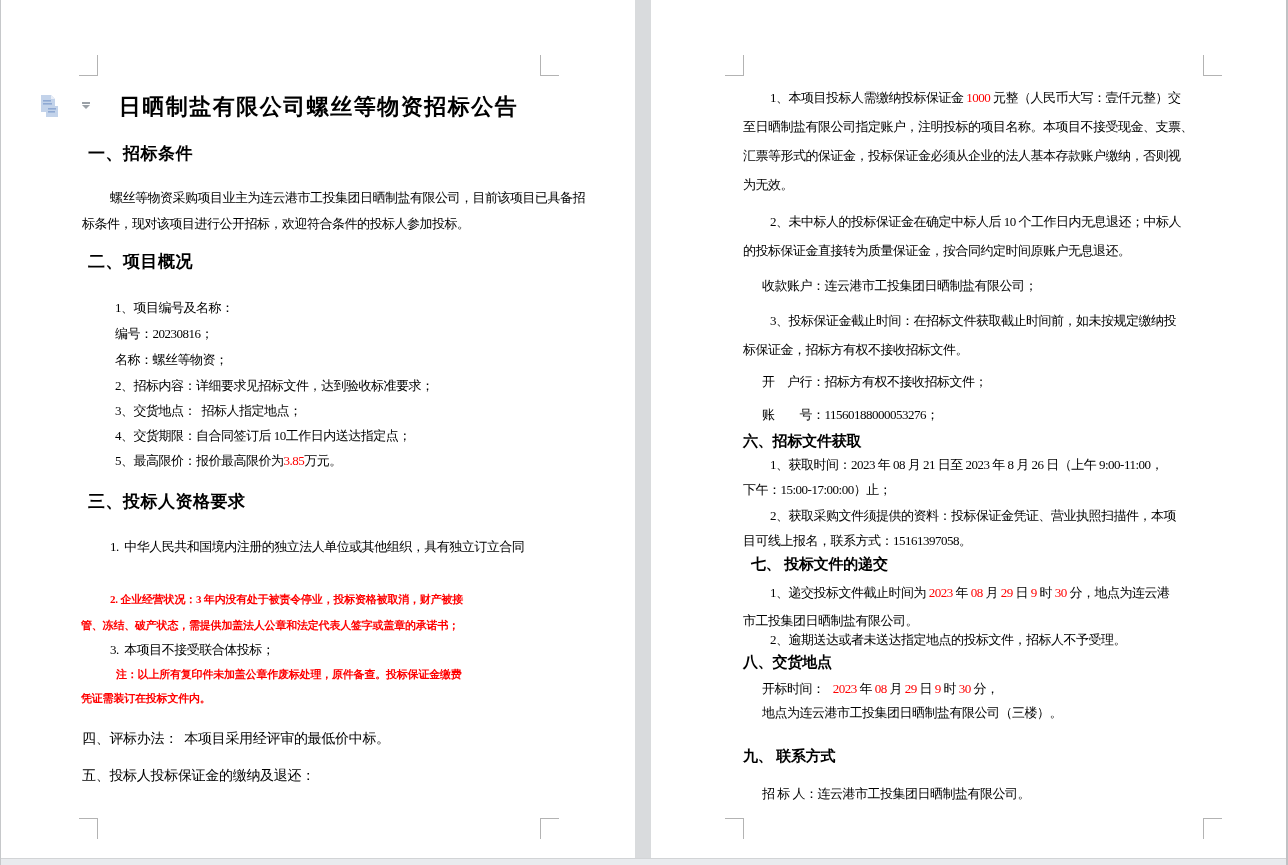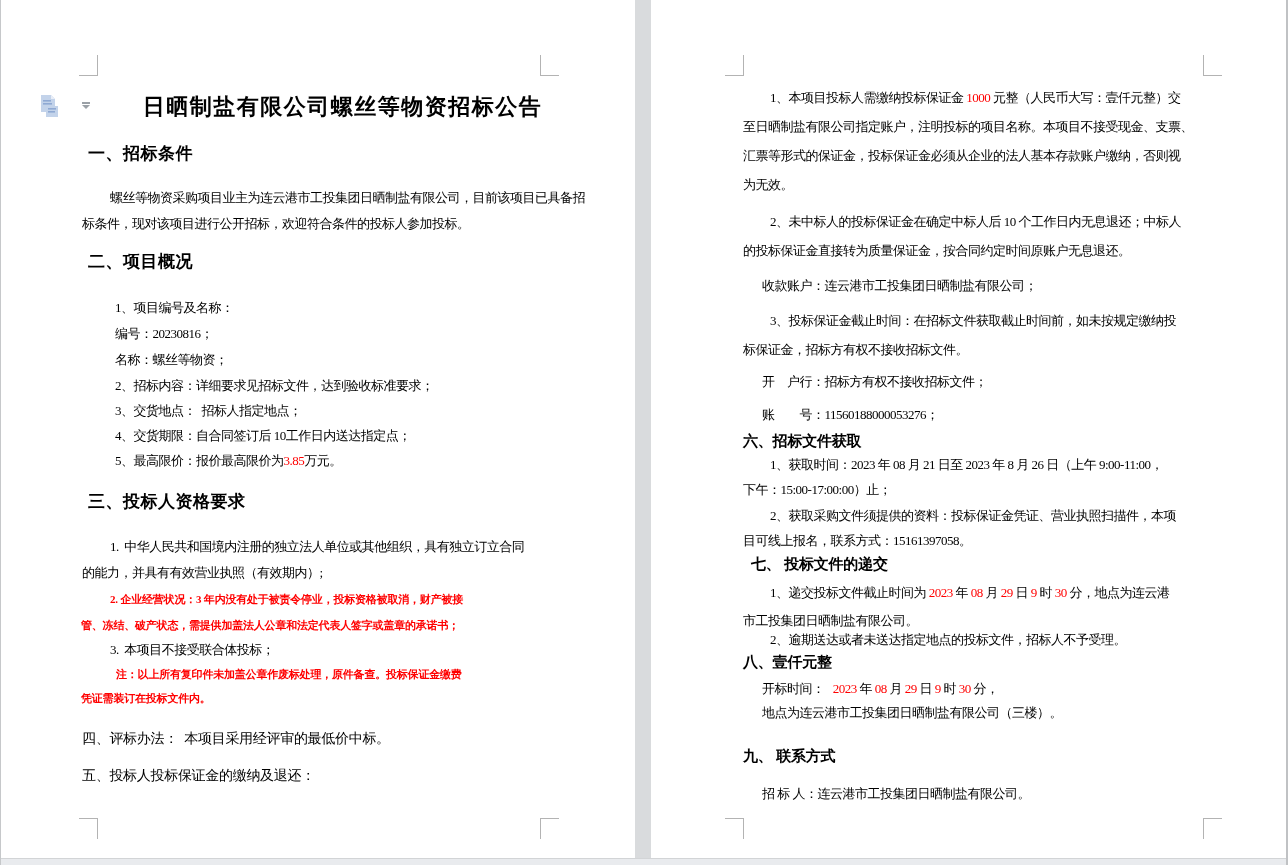--- a/index.html
+++ b/index.html
@@ -14,21 +14,21 @@
   .page1{left:2px;}
   .page2{left:651px;width:635px;}
   
   .mk{position:absolute;width:18px;height:20px;border:0 solid #b3b3b3;}
   .mk.tl{border-right-width:1px;border-bottom-width:1px;}
   .mk.tr{border-left-width:1px;border-bottom-width:1px;}
   .mk.bl{border-right-width:1px;border-top-width:1px;}
   .mk.br{border-left-width:1px;border-top-width:1px;}
   
   .ln{position:absolute;white-space:pre;line-height:20px;font-size:13px;letter-spacing:-0.5px;}
-  .title{font-size:22px;font-weight:bold;letter-spacing:1.5px;line-height:34px;text-align:center;left:0;width:100%;margin-left:24px;}
+  .title{font-size:22px;font-weight:bold;letter-spacing:1.5px;line-height:34px;text-align:center;left:0;width:100%;}
   .h17{font-size:17px;font-weight:bold;letter-spacing:0.5px;line-height:24px;}
   .h15{font-size:15px;font-weight:bold;letter-spacing:-0.2px;line-height:22px;}
   .big{font-size:14px;letter-spacing:-0.3px;}
   .red{color:#ff0000;}
   .rb{color:#ff0000;font-weight:bold;font-size:11px;letter-spacing:-0.2px;}
   .u{text-underline-offset:3px;text-decoration-thickness:1px;}
   
   .paste-btn{position:absolute;left:37px;top:94px;width:58px;height:28px;cursor:pointer;}
   .paste-arrow{position:absolute;left:42px;top:8px;width:10px;height:8px;}
   .paste-arrow .bar{position:absolute;left:1px;top:0;width:8px;height:2px;background:#9aa0a6;}
@@ -73,21 +73,20 @@
     <div class="ln" style="top:298px;left:113px">1、项目编号及名称：</div>
     <div class="ln" style="top:324px;left:113px">编号：20230816；</div>
     <div class="ln" style="top:350px;left:113px">名称：螺丝等物资；</div>
     <div class="ln" style="top:376px;left:113px">2、招标内容：详细要求见招标文件，达到验收标准要求；</div>
     <div class="ln" style="top:401px;left:113px">3、交货地点：  招标人指定地点；</div>
     <div class="ln" style="top:426px;left:113px">4、交货期限：自合同签订后 10工作日内送达指定点；</div>
     <div class="ln" style="top:451px;left:113px"><span>5、最高限价：报价最高限价为</span><span class="red">3.85</span><span>万元。</span></div>
 
     <div class="ln h17" style="top:490px;left:86px">三、投标人资格要求</div>
     <div class="ln" style="top:537px;left:108px">1.  中华人民共和国境内注册的独立法人单位或其他组织，具有独立订立合同</div>
-    <div class="ln" style="top:563px;left:80px">的能力，并具有有效营业执照（有效期内）;</div>
     <div class="ln rb" style="top:589px;left:108px">2. 企业经营状况：3 年内没有处于被责令停业，投标资格被取消，财产被接</div>
     <div class="ln rb" style="top:615px;left:79px">管、冻结、破产状态，需提供加盖法人公章和法定代表人签字或盖章的承诺书；</div>
     <div class="ln" style="top:640px;left:108px">3.  本项目不接受联合体投标；</div>
     <div class="ln rb" style="top:664px;left:114px">注：以上所有复印件未加盖公章作废标处理，原件备查。投标保证金缴费</div>
     <div class="ln rb" style="top:688px;left:79px">凭证需装订在投标文件内。</div>
 
     <div class="ln big" style="top:729px;left:80px">四、评标办法：  本项目采用经评审的最低价中标。</div>
     <div class="ln big" style="top:766px;left:80px">五、投标人投标保证金的缴纳及退还：</div>
   </div>
 
@@ -119,21 +118,21 @@
     <div class="ln" style="top:455px;left:119px">1、获取时间：2023 年 08 月 21 日至 2023 年 8 月 26 日（上午 9:00-11:00，</div>
     <div class="ln" style="top:480px;left:92px">下午：15:00-17:00:00）止；</div>
     <div class="ln" style="top:506px;left:119px">2、获取采购文件须提供的资料：投标保证金凭证、营业执照扫描件，本项</div>
     <div class="ln" style="top:531px;left:92px">目可线上报名，联系方式：15161397058。</div>
 
     <div class="ln h15" style="top:553px;left:100px">七、 投标文件的递交</div>
     <div class="ln" style="top:583px;left:119px"><span>1、递交投标文件截止时间为</span><span class="u"> </span><span class="red u">2023</span><span class="u"> 年 </span><span class="red u">08</span><span class="u"> 月 </span><span class="red u">29</span><span class="u"> 日 </span><span class="red u">9</span><span class="u"> 时 </span><span class="red u">30</span><span class="u"> 分</span><span>，地点为</span><span class="u">连云港</span></div>
     <div class="ln u" style="top:611px;left:92px">市工投集团日晒制盐有限公司。</div>
     <div class="ln" style="top:630px;left:119px">2、逾期送达或者未送达指定地点的投标文件，招标人不予受理。</div>
 
-    <div class="ln h15" style="top:651px;left:92px">八、壹仟元整</div>
+    <div class="ln h15" style="top:651px;left:92px">八、交货地点</div>
     <div class="ln" style="top:679px;left:111px"><span>开标时间：  </span><span class="u"> </span><span class="red u">2023</span><span class="u"> 年 </span><span class="red u">08</span><span class="u"> 月 </span><span class="red u">29</span><span class="u"> 日 </span><span class="red u">9</span><span class="u"> 时 </span><span class="red u">30</span><span class="u"> 分</span><span>，</span></div>
     <div class="ln" style="top:703px;left:111px"><span>地点为</span><span class="u">连云港市工投集团日晒制盐有限公司（三楼）。</span></div>
 
     <div class="ln h15" style="top:745px;left:92px">九、 联系方式</div>
     <div class="ln" style="top:784px;left:111px"><span>招 标 人：</span><span class="u">连云港市工投集团日晒制盐有限公司。</span></div>
   </div>
 
   <div class="edge edge-l"></div>
   <div class="edge edge-r"></div>
   <div class="bottom-strip"></div>

